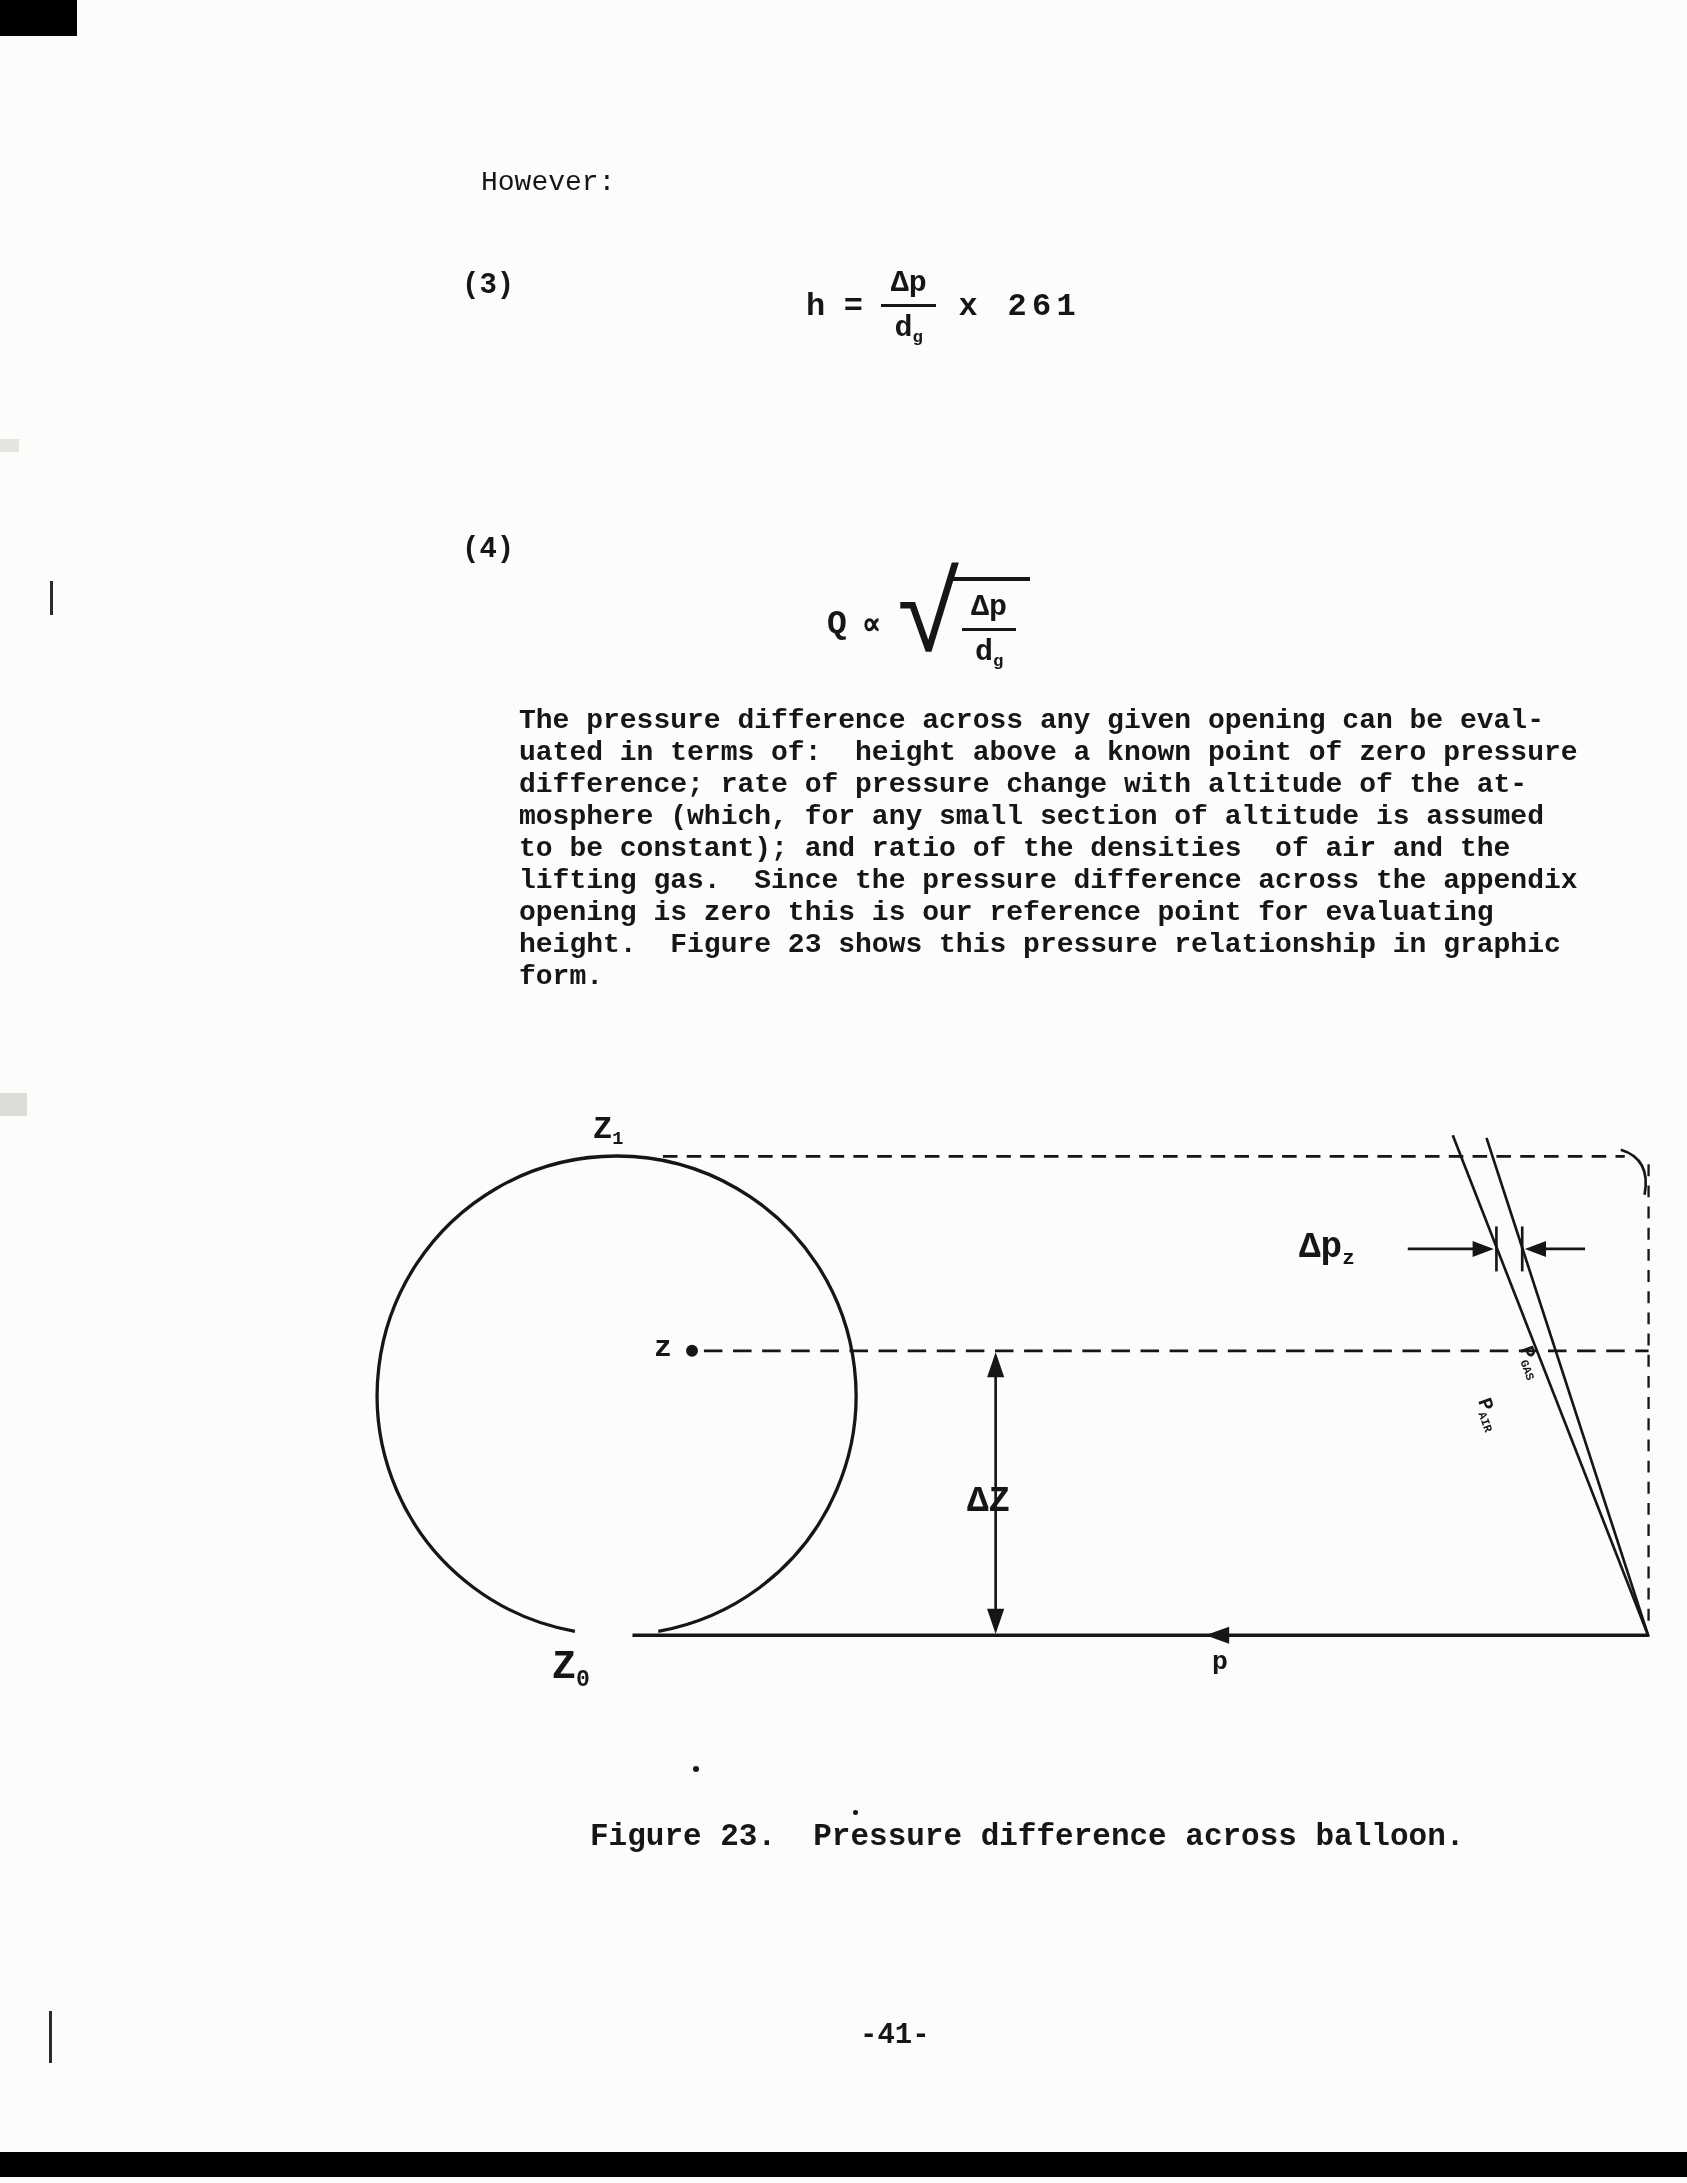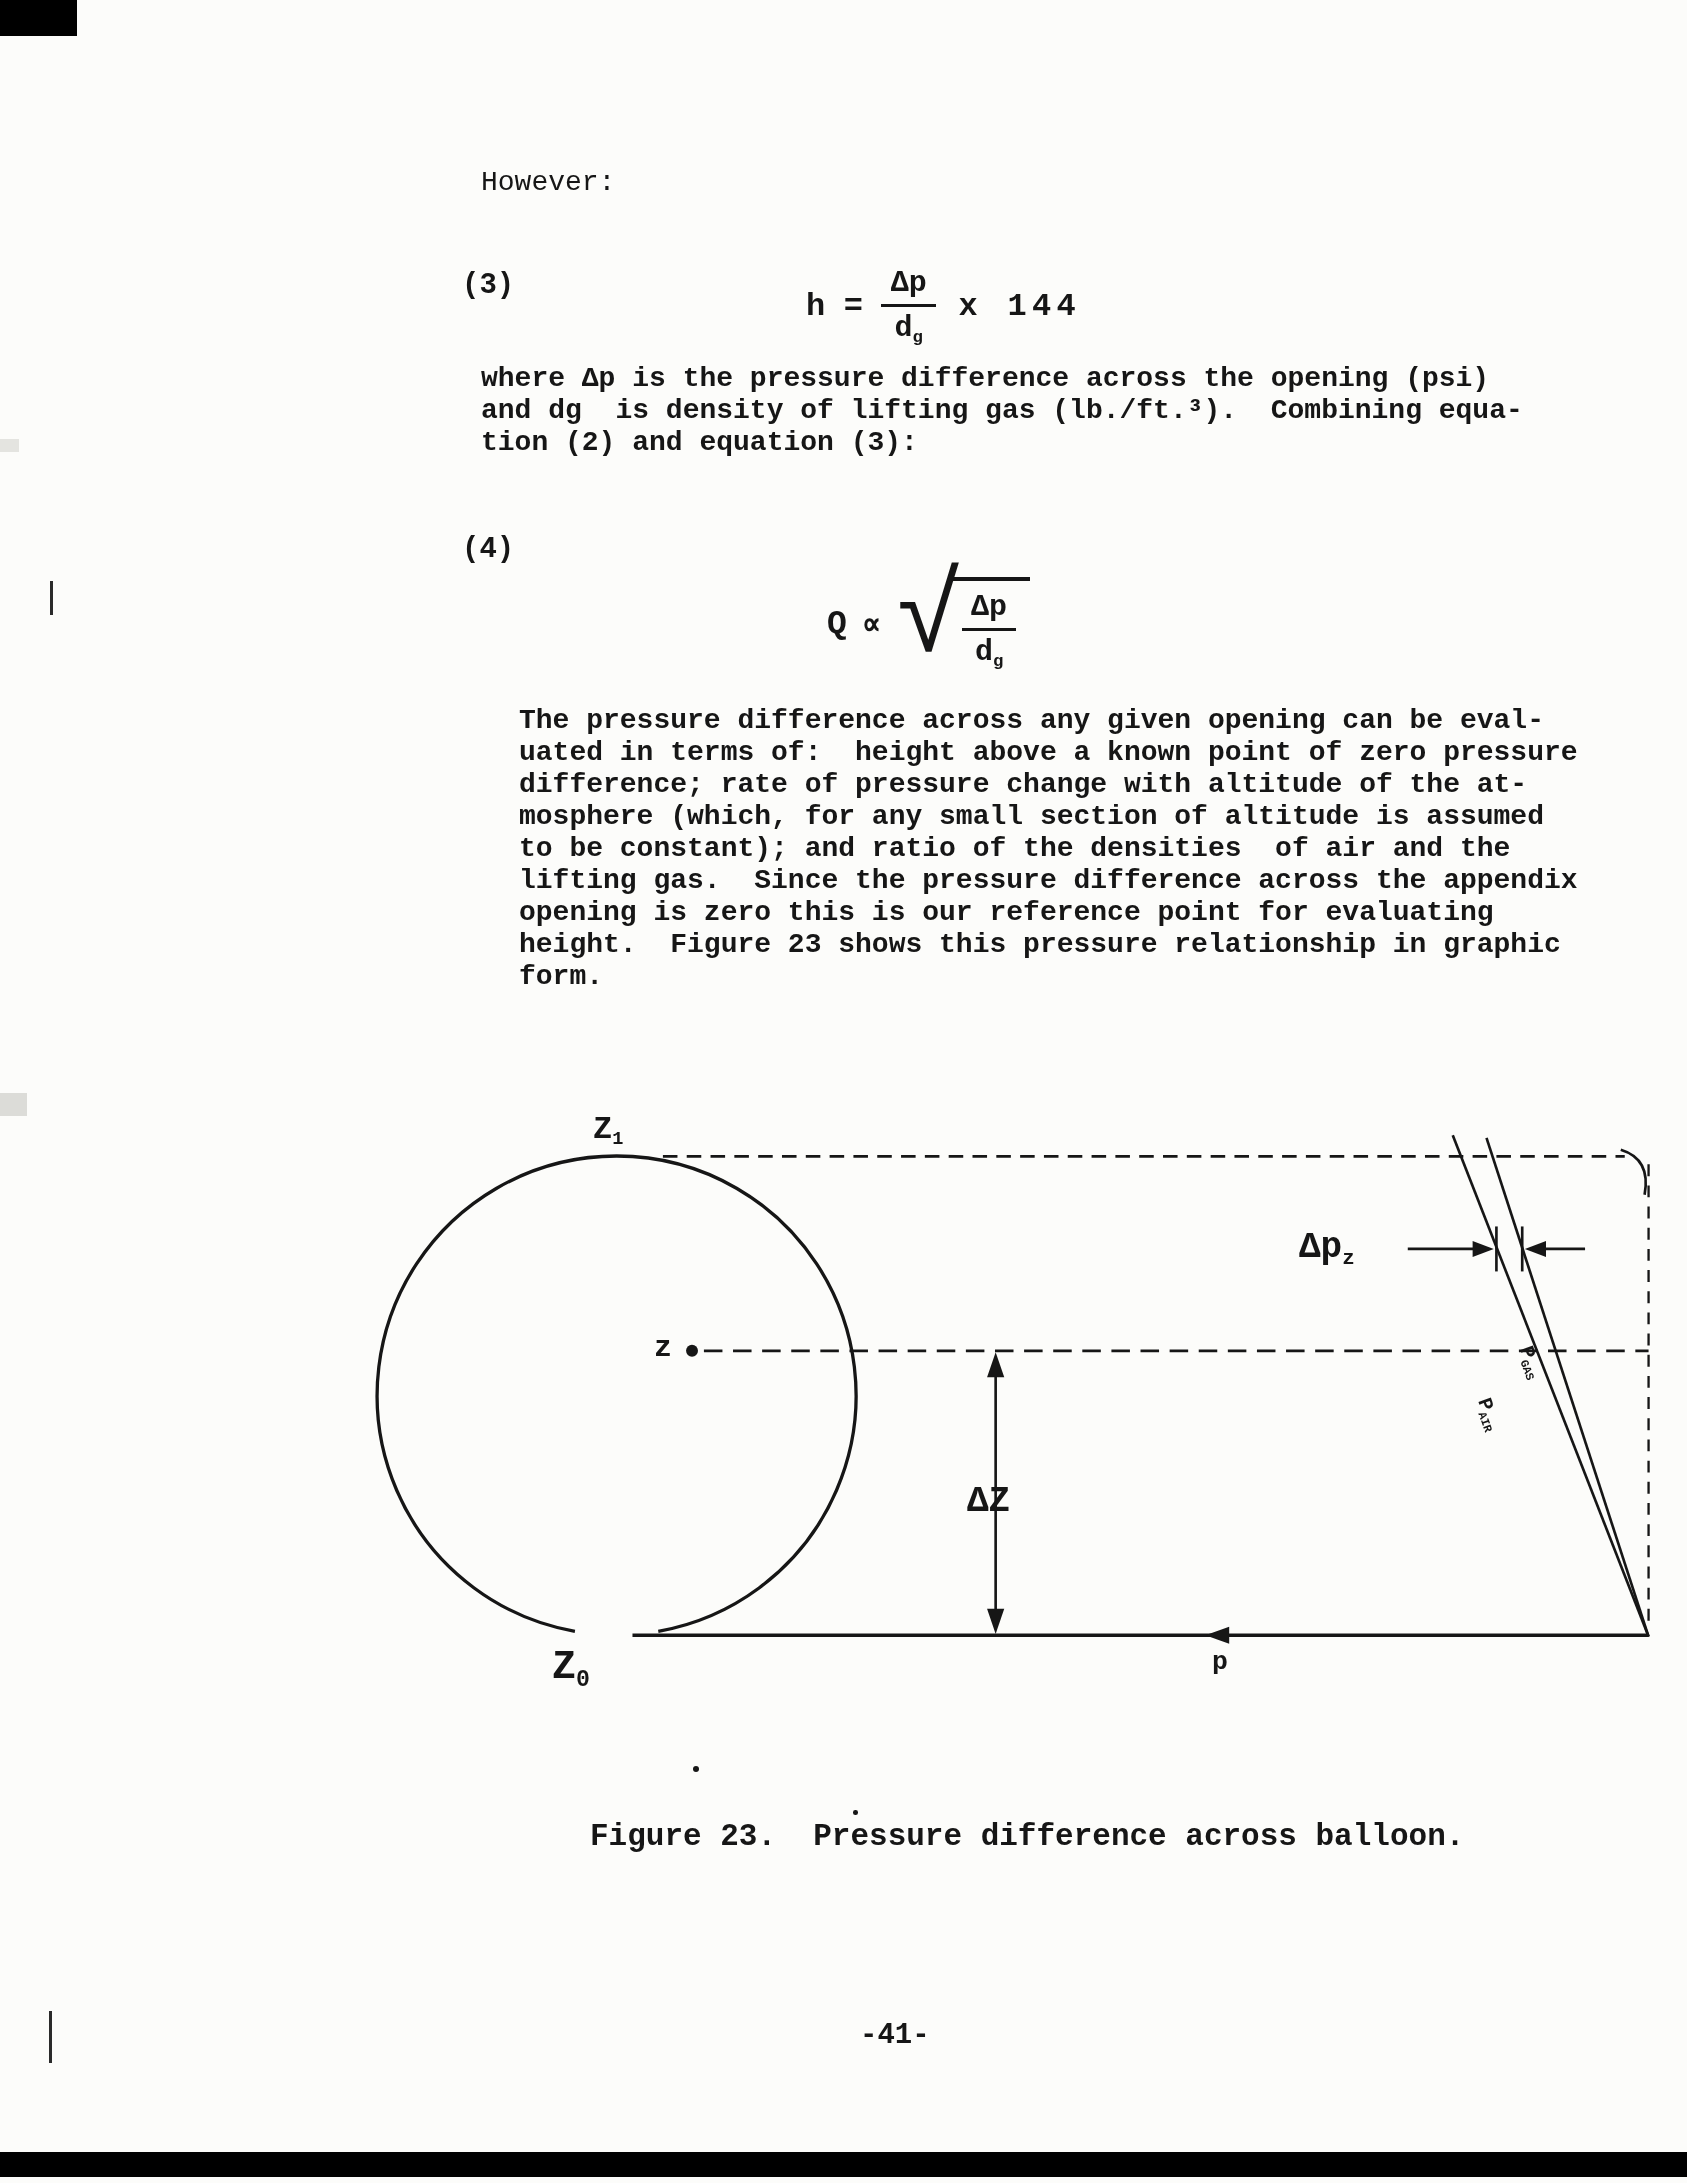--- a/index.html
+++ b/index.html
@@ -70,26 +70,23 @@
   <div class="t intro">However:</div>
 
   <div class="eqnum eq3num">(3)</div>
   <div class="equation eq3">
     <span>h</span>
     <span>=</span>
     <span class="frac">
       <span class="num">Δp</span>
       <span class="den"><span>d</span><sub>g</sub></span>
     </span>
-    <span class="mult">x 144</span>
+    <span class="mult">x 261</span>
   </div>
 
-  <div class="t para para1">where Δp is the pressure difference across the opening (psi)
-and dg  is density of lifting gas (lb./ft.³).  Combining equa-
-tion (2) and equation (3):</div>
 
   <div class="eqnum eq4num">(4)</div>
   <div class="equation eq4">
     <span>Q</span>
     <span>∝</span>
     <span class="sqrt">
       <span class="radical">√</span>
       <span class="radicand">
         <span class="frac">
           <span class="num">Δp</span>

